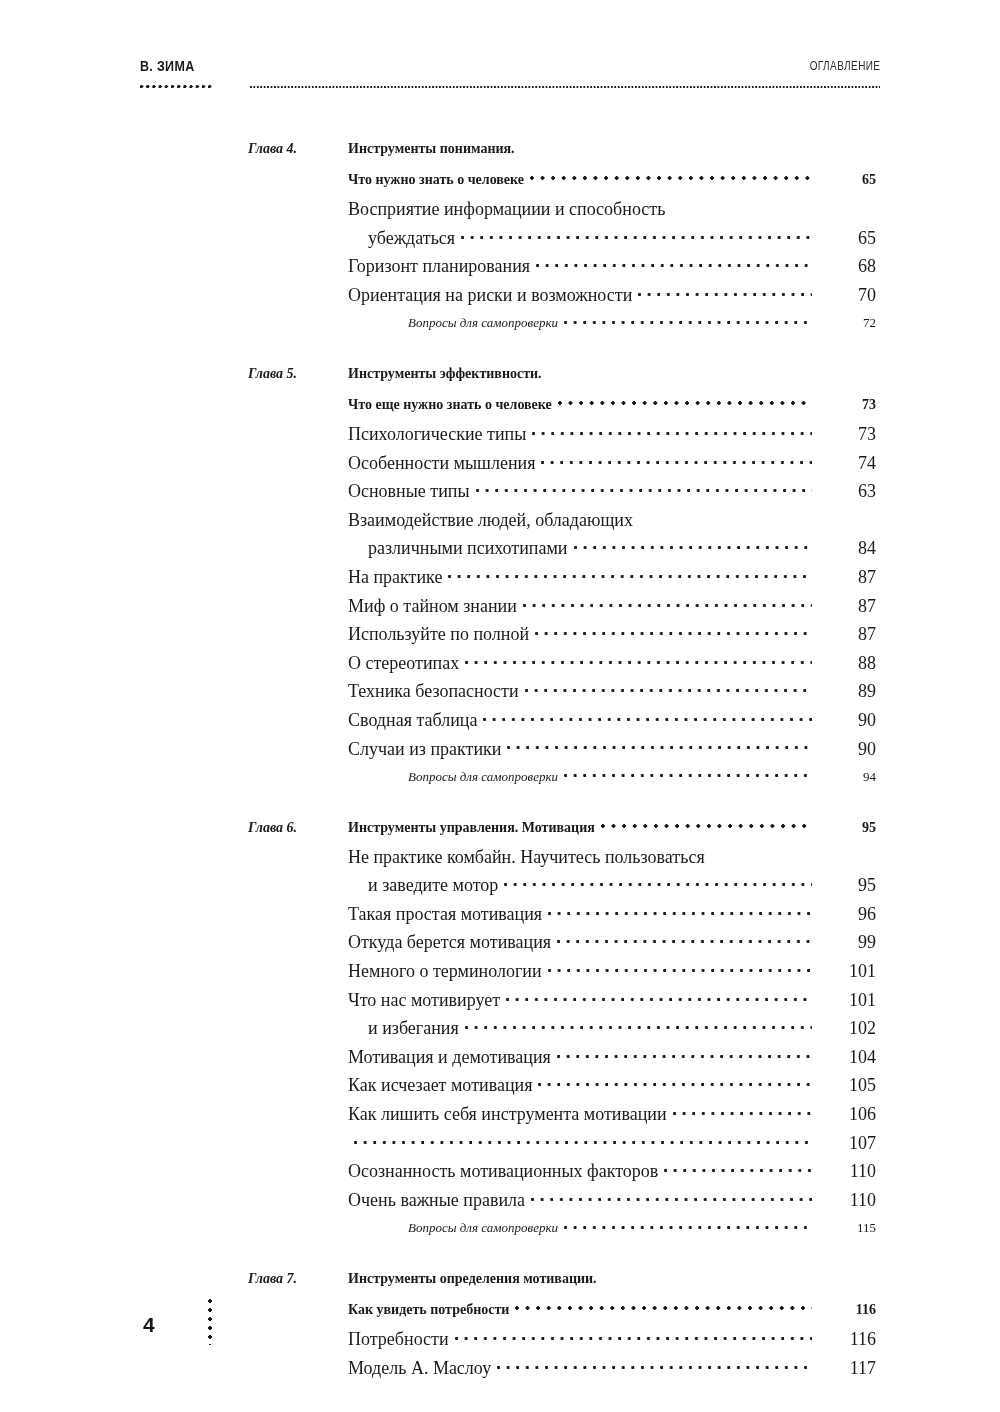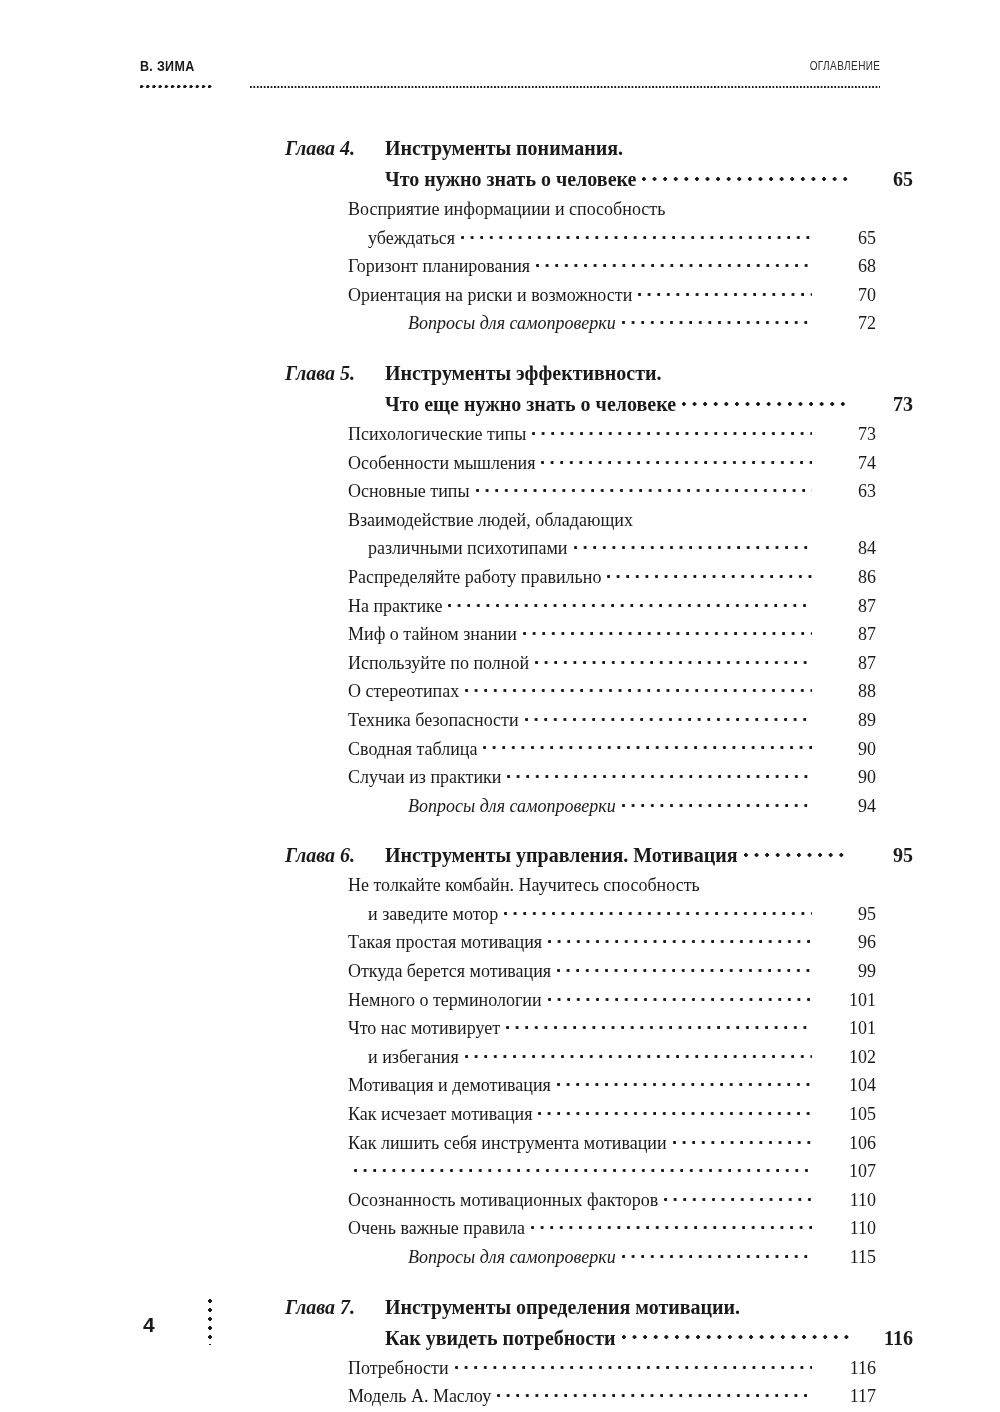--- a/index.html
+++ b/index.html
@@ -89,23 +89,22 @@
 
   
   .line {
     display: flex;
     align-items: baseline;
     width: 100%;
   }
 
   
   .chap-line {
-    font-size: 20px;
+    font-size: 14px;
     line-height: 31px;
-    margin-left: 37px;
   }
   .chap-label {
     flex: 0 0 100px;
     font-style: italic;
     font-weight: bold;
     white-space: nowrap;
   }
   .chap-title {
     font-weight: bold;
     white-space: nowrap;
@@ -120,21 +119,21 @@
   }
   .entry-line .indent {
     flex: 0 0 100px;
   }
   .entry-title { white-space: nowrap; }
   
   .entry-line.wrap .entry-title { padding-left: 20px; }
 
   
   .quiz-line {
-    font-size: 18px;
+    font-size: 13px;
     line-height: 28.6px;
   }
   .quiz-line .indent { flex: 0 0 160px; }
   .quiz-line .entry-title {
     font-style: italic;
     white-space: nowrap;
   }
 
   
   .leader {
@@ -289,26 +288,20 @@
           <span class="page-no blank"></span>
         </div>
         <div class="line entry-line wrap">
           <span class="indent"></span>
           <span class="entry-title">различными психотипами</span>
           <span class="leader"></span>
           <span class="page-no">84</span>
         </div>
         <div class="line entry-line">
           <span class="indent"></span>
-          <span class="entry-title">Распределяйте работу правильно</span>
-          <span class="leader"></span>
-          <span class="page-no">86</span>
-        </div>
-        <div class="line entry-line">
-          <span class="indent"></span>
           <span class="entry-title">На практике</span>
           <span class="leader"></span>
           <span class="page-no">87</span>
         </div>
         <div class="line entry-line">
           <span class="indent"></span>
           <span class="entry-title">Миф о тайном знании</span>
           <span class="leader"></span>
           <span class="page-no">87</span>
         </div>
@@ -351,21 +344,21 @@
       </div>
       <div class="chapter-block">
         <div class="line chap-line">
           <span class="chap-label">Глава 6.</span>
           <span class="chap-title">Инструменты управления. Мотивация</span>
           <span class="leader bold"></span>
           <span class="page-no">95</span>
         </div>
         <div class="line entry-line">
           <span class="indent"></span>
-          <span class="entry-title">Не толкайте комбайн. Научитесь способность</span>
+          <span class="entry-title">Не практике комбайн. Научитесь пользоваться</span>
           <span class="leader none"></span>
           <span class="page-no blank"></span>
         </div>
         <div class="line entry-line wrap">
           <span class="indent"></span>
           <span class="entry-title">и заведите мотор</span>
           <span class="leader"></span>
           <span class="page-no">95</span>
         </div>
         <div class="line entry-line">

